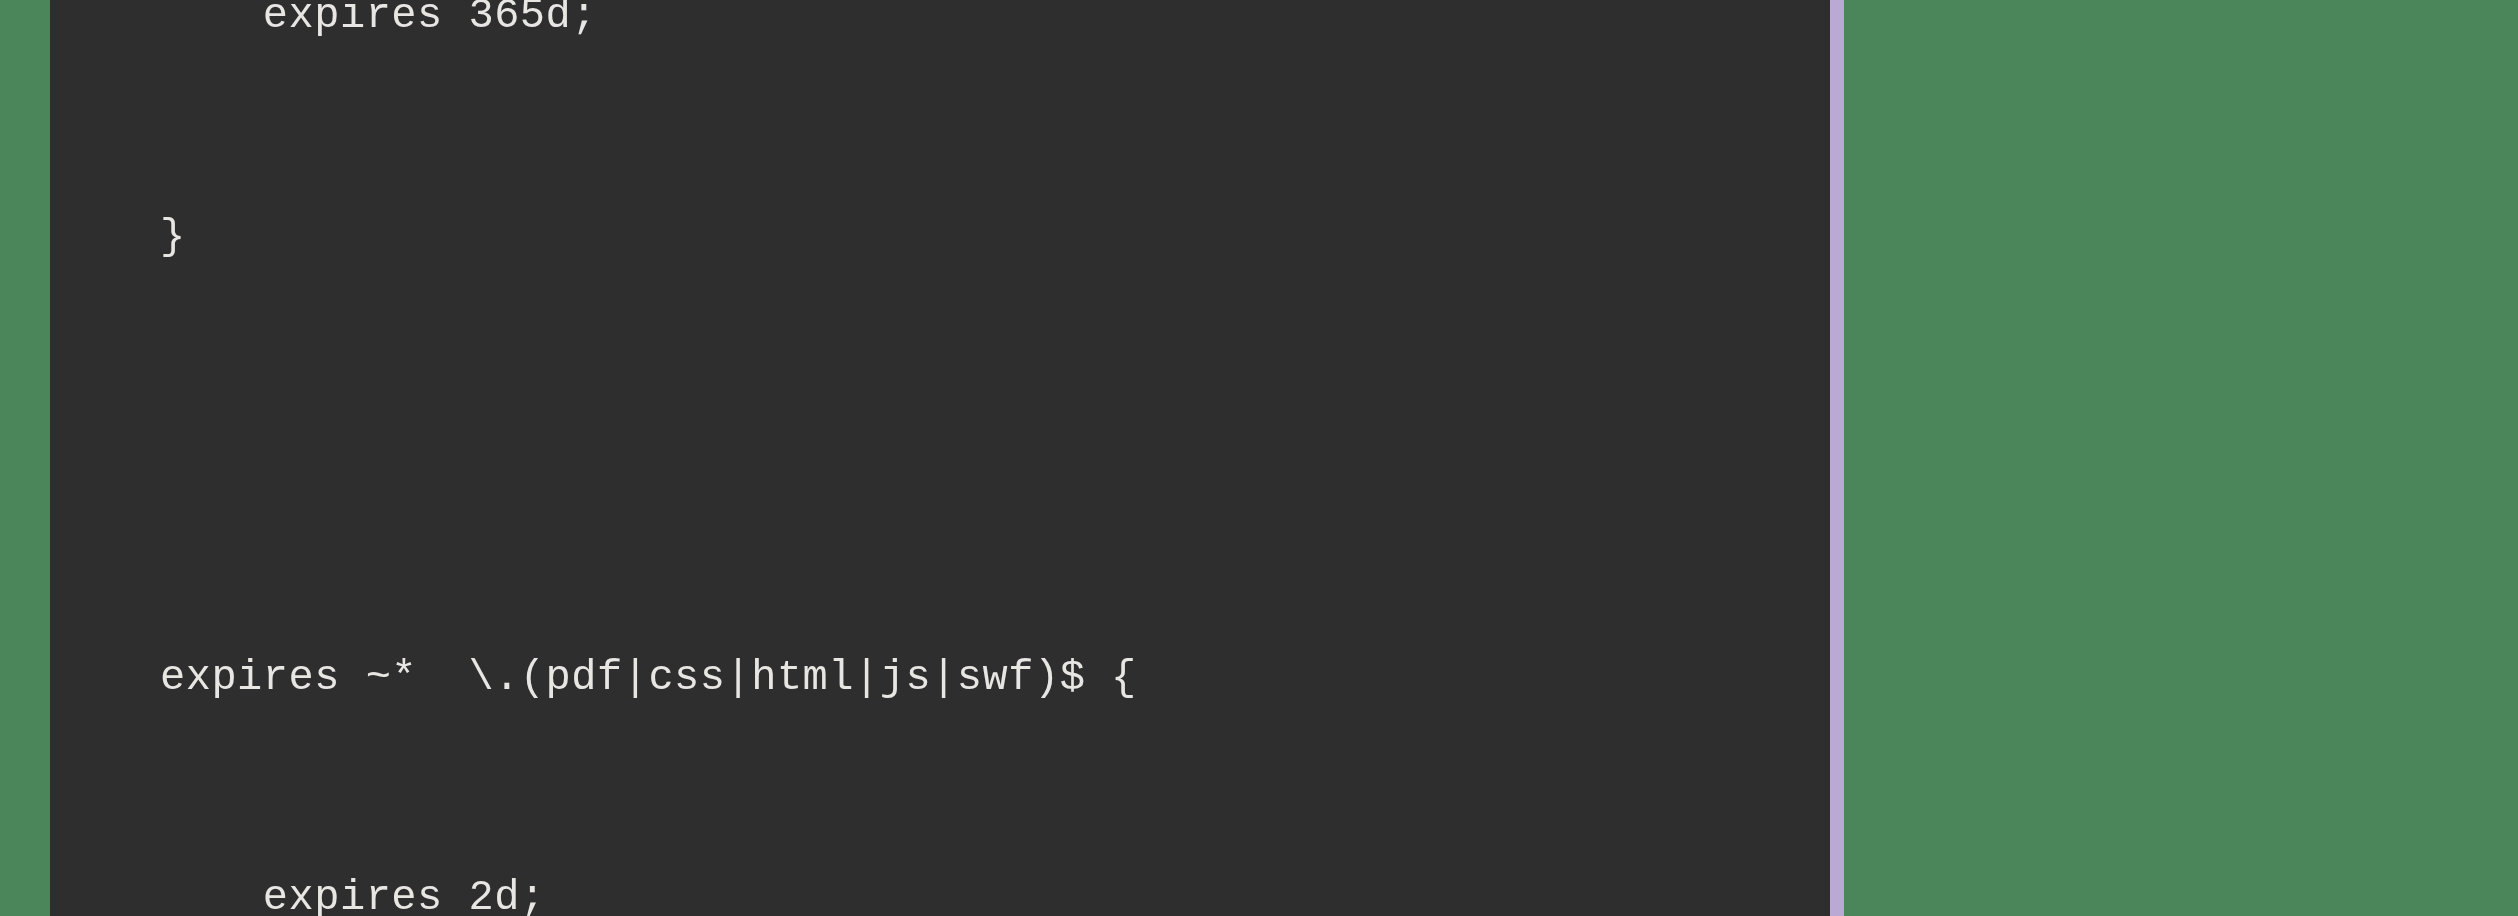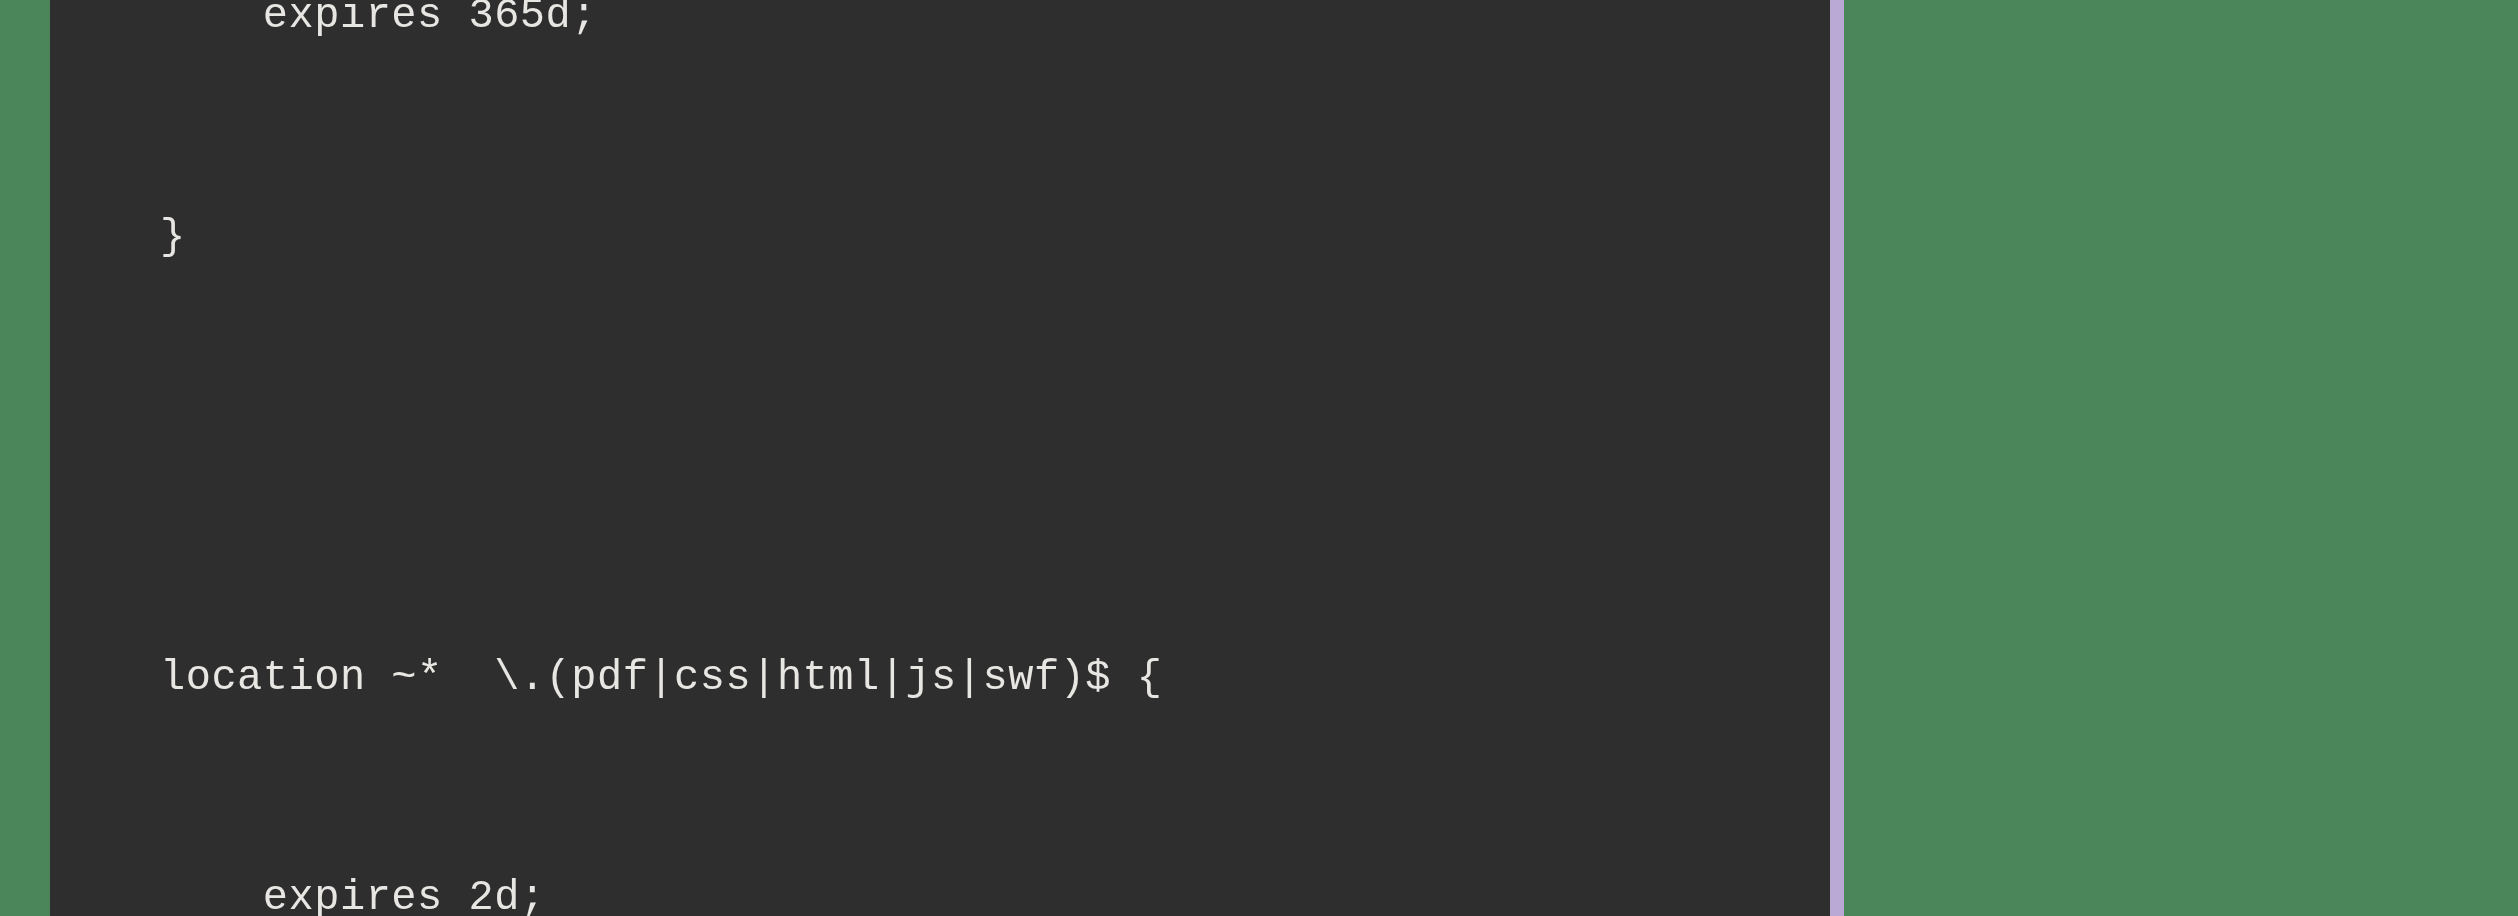--- a/index.html
+++ b/index.html
@@ -61,18 +61,18 @@
 <body>
 
 <div class="code-block-wrapper">
   <div class="code-block-shadow"></div>
   <div class="code-block">
     <div class="code-content">
       
       <span class="code-line">    expires 365d;</span>
       <span class="code-line">}</span>
       <span class="code-line"></span>
-      <span class="code-line">location ~*  \.(pdf|css|html|js|swf)$ {</span>
+      <span class="code-line">expires ~*  \.(pdf|css|html|js|swf)$ {</span>
       <span class="code-line">    expires 2d;</span>
       
     </div>
   </div>
 </div>
 
 </body></html>

